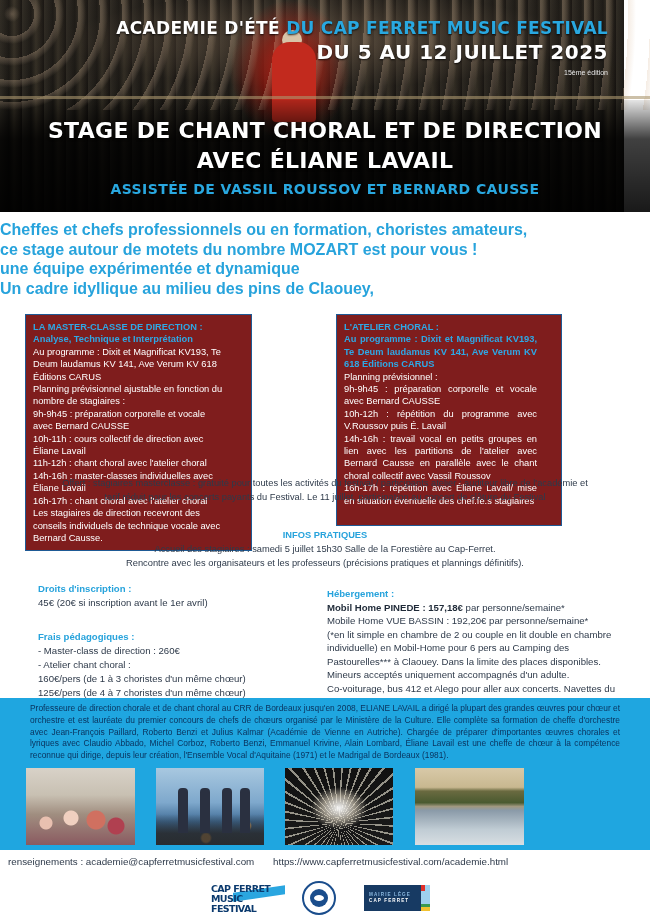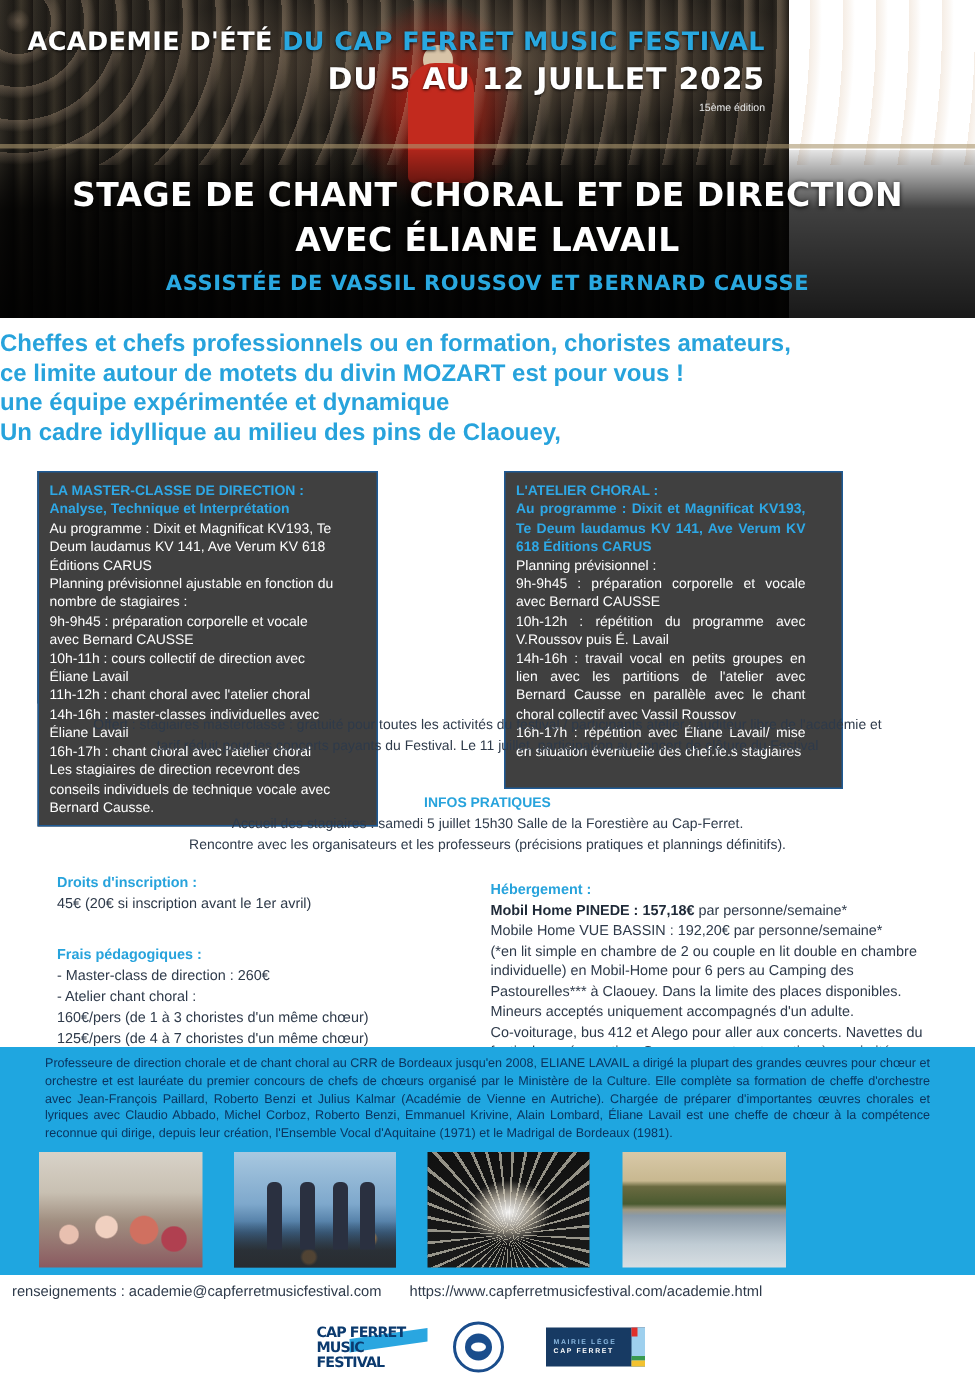--- a/index.html
+++ b/index.html
@@ -1,21 +1,21 @@
 <!DOCTYPE html>
 <html><head>
 <meta charset="utf-8">
 <style>
   * { box-sizing: border-box; margin: 0; padding: 0; }
   html, body { width: 650px; height: 919px; overflow: hidden; background: #ffffff; }
   body { font-family: "Liberation Sans", sans-serif; color: #2e3a4a; position: relative; }
 
   
   .hero {
-    position: absolute; left: 0; top: 0; width: 526px; height: 212px;
+    position: absolute; left: 0; top: 0; width: 624px; height: 212px;
     background:
       radial-gradient(ellipse 60px 70px at 290px 70px, rgba(200,30,20,0.9) 0%, rgba(160,20,10,0.6) 50%, rgba(0,0,0,0) 100%),
       radial-gradient(ellipse 420px 80px at 320px 40px, rgba(120,100,80,0.55) 0%, rgba(40,35,30,0.3) 60%, rgba(0,0,0,0) 100%),
       repeating-linear-gradient(90deg, rgba(60,55,45,0.55) 0px, rgba(20,18,15,0.6) 9px, rgba(90,80,60,0.4) 14px, rgba(15,12,10,0.7) 22px),
       linear-gradient(180deg, #2a2620 0%, #1c1a16 45%, #0c0b0a 70%, #060606 100%);
   }
   .hero .faces {
     position: absolute; left: 0; top: 0; width: 650px; height: 110px;
     background:
       repeating-radial-gradient(circle at 12px 14px, rgba(220,190,160,0.35) 0px, rgba(220,190,160,0.15) 5px, rgba(0,0,0,0) 8px, rgba(0,0,0,0) 22px);
@@ -64,21 +64,21 @@
   }
 
   
   .intro {
     position: absolute; left: 0; top: 220px; width: 650px; text-align: left;
     color: #27a3dc; font-weight: bold; font-size: 16px; line-height: 19.5px;
   }
 
   
   .navybox {
-    position: absolute; top: 314px; background: #404040; color: #ffffff;
+    position: absolute; top: 314px; background: #7f1d1d; color: #ffffff;
     font-family: "Liberation Sans", sans-serif; font-size: 9.3px; line-height: 12.4px;
     padding: 6px 24px 6px 7px; border: 1px solid #1e5a95;
   }
   .navybox.left { left: 25px; width: 226px; height: 155px; width: 226px; }
   .navybox.left { width: 226px; }
   .navybox .hd { color: #2ea8e6; font-weight: bold; }
   .navybox .ln { display: block; }
   .navybox.left { width: 226px; }
 
   
@@ -175,21 +175,21 @@
   <div class="hero-line2">DU 5 AU 12 JUILLET 2025</div>
   <div class="hero-edition">15ème édition</div>
 
   <div class="hero-title t1">STAGE DE CHANT CHORAL ET DE DIRECTION</div>
   <div class="hero-title t2">AVEC ÉLIANE LAVAIL</div>
   <div class="hero-assist">ASSISTÉE DE VASSIL ROUSSOV ET BERNARD CAUSSE</div>
 </div>
 
 <div class="intro">
   <div>Cheffes et chefs professionnels ou en formation, choristes amateurs,</div>
-  <div>ce limite autour de motets du divin MOZART est pour vous !</div>
+  <div>ce stage autour de motets du nombre MOZART est pour vous !</div>
   <div>une équipe expérimentée et dynamique</div>
   <div>Un cadre idyllique au milieu des pins de Claouey,</div>
 </div>
 
 <div class="navybox left" style="width:226px; left:25px; width:226px;">
 </div>
 <div class="navybox" style="left:25px; width:227px;">
   <span class="ln hd">LA MASTER-CLASSE DE DIRECTION :</span>
   <span class="ln hd">Analyse, Technique et Interprétation</span>
   <span class="ln">Au programme : Dixit et Magnificat KV193, Te Deum laudamus KV 141, Ave Verum KV 618 Éditions CARUS</span>

